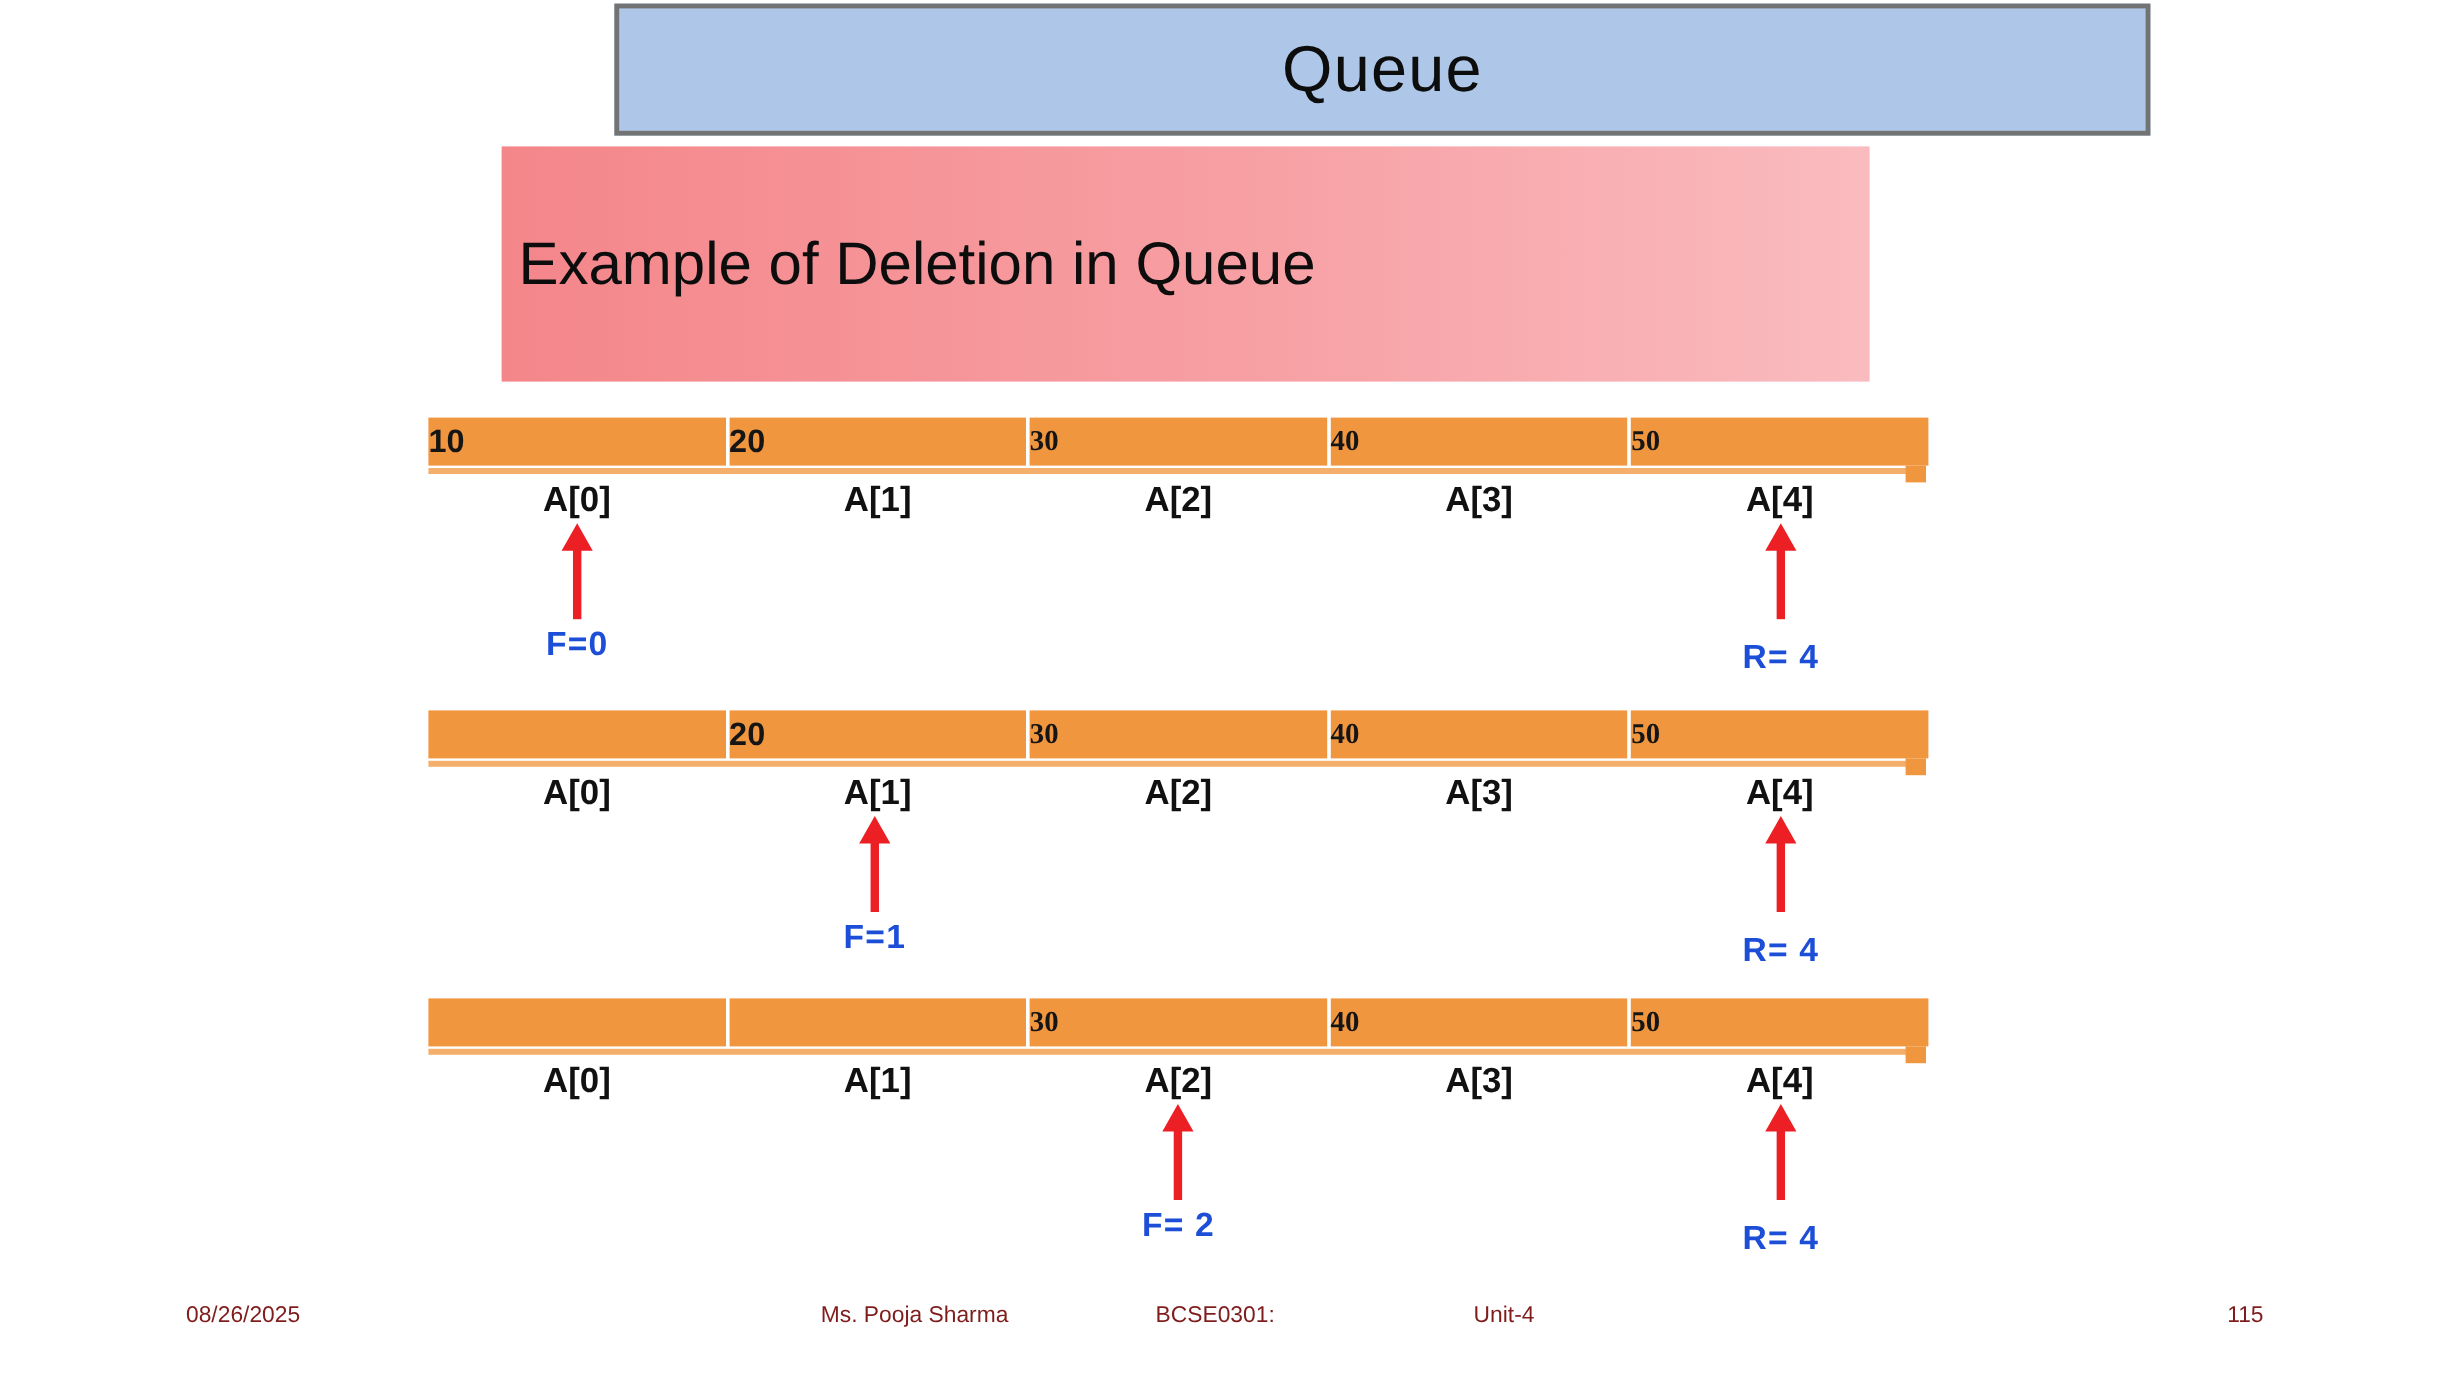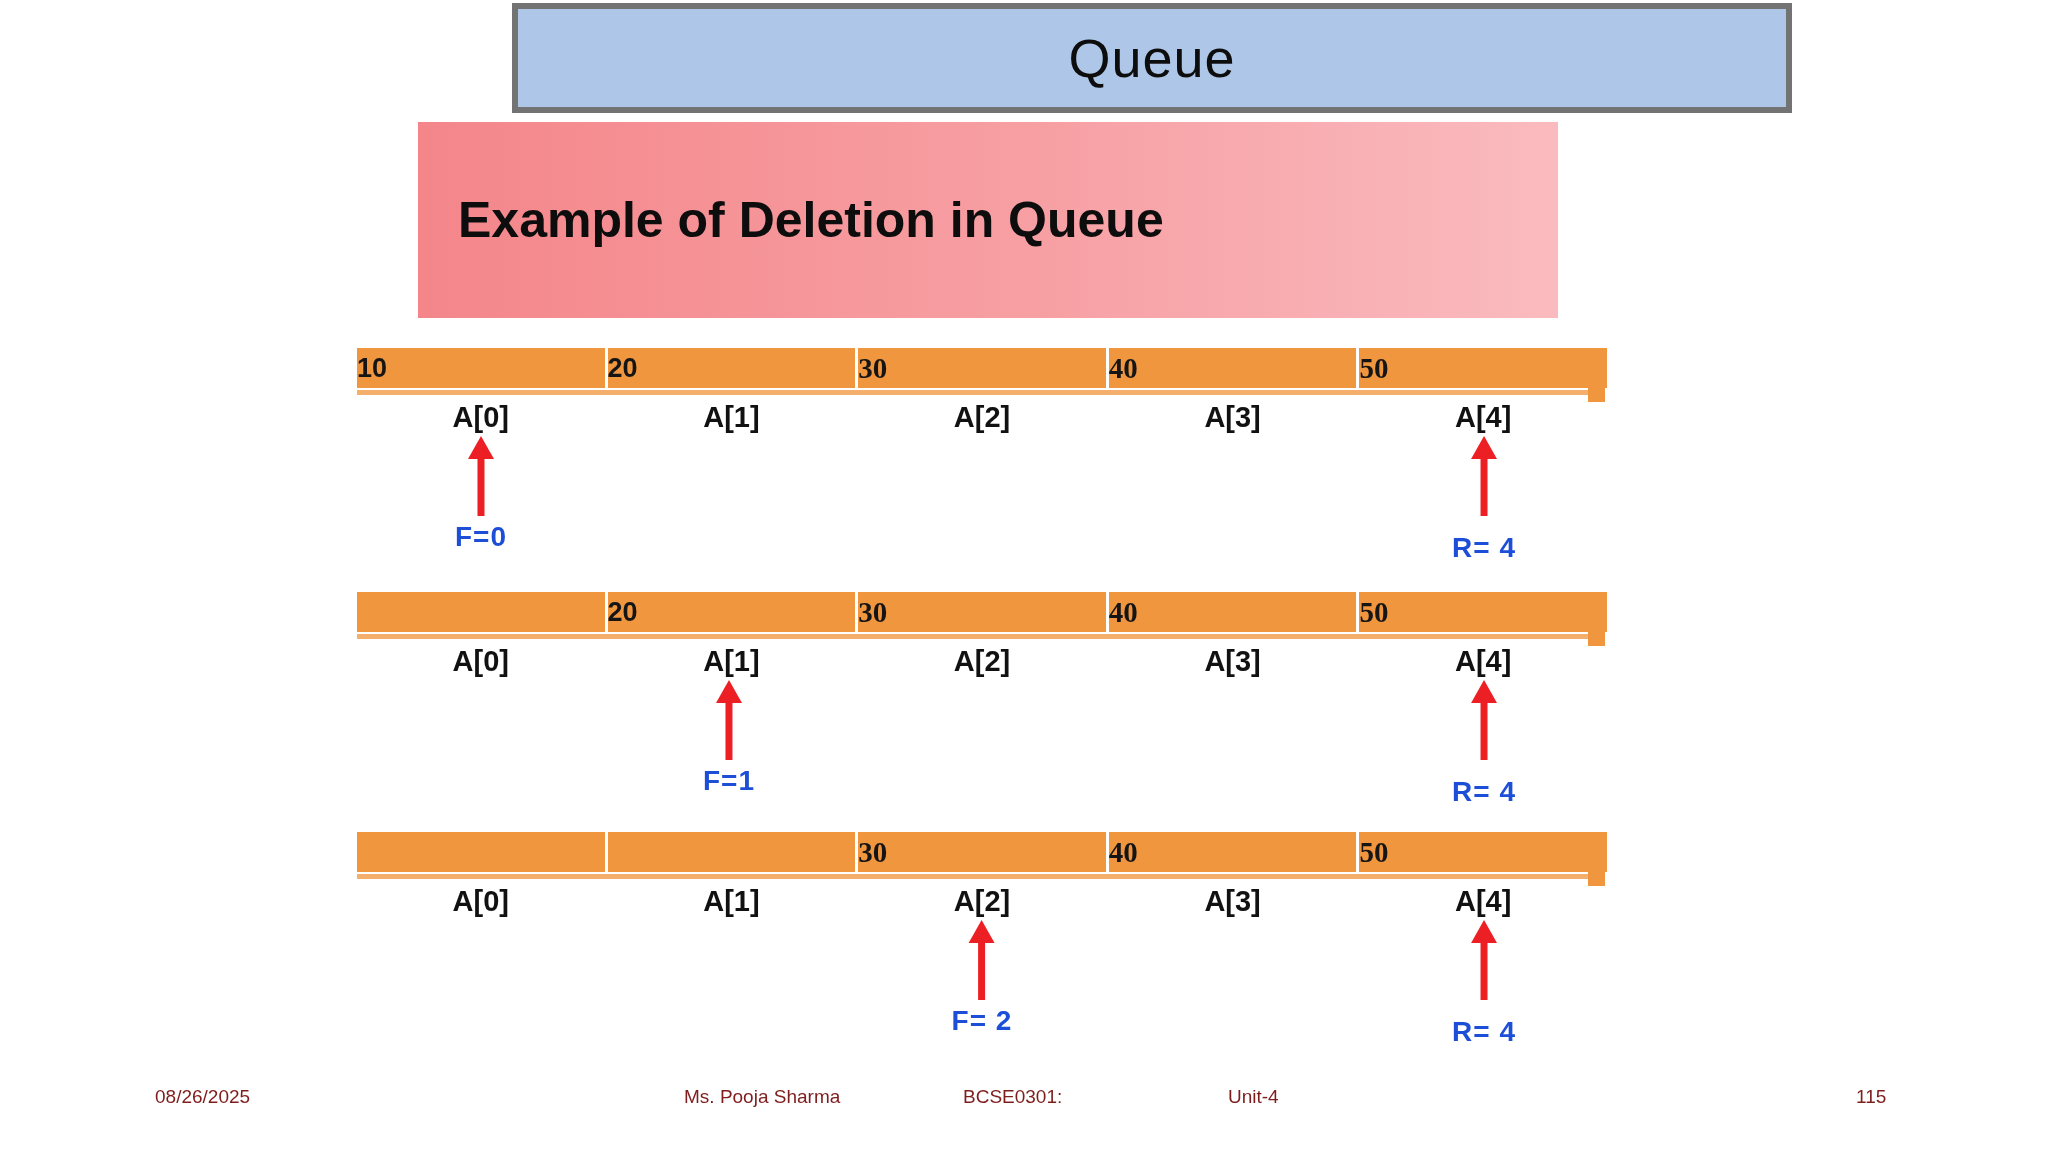--- a/index.html
+++ b/index.html
@@ -9,46 +9,46 @@
     background:#ffffff;
     overflow:hidden;
     font-family:"Liberation Sans", sans-serif;
     color:#0d0d0d;
   }
 
   
   .title-bar{
     position:absolute;left:512px;top:3px;width:1280px;height:110px;
     background:#aec7e8;
-    border:6px solid #737373;
+    border:4px solid #737373;
     box-sizing:border-box;
     display:flex;align-items:center;justify-content:center;
   }
   .title-text{font-size:54px;font-weight:500;letter-spacing:1px;}
 
   
   .banner{
     position:absolute;left:418px;top:122px;width:1140px;height:196px;
     background:linear-gradient(90deg,#f4868a 0%,#f7a0a4 55%,#fabbbf 100%);
     display:flex;align-items:center;
     box-sizing:border-box;
     padding-left:14px;
   }
-  .banner-text{font-size:50px;font-weight:700;letter-spacing:0px;margin-left:26px;}
+  .banner-text{font-size:50px;font-weight:400;letter-spacing:0px;}
 
   
   .qrow{position:absolute;left:357px;width:1250px;height:230px;}
   .qrow.r1{top:348px;}
   .qrow.r2{top:592px;}
   .qrow.r3{top:832px;}
 
   .bar{display:flex;gap:3px;height:40px;width:100%;}
   .cell{flex:1;background:#f0963f;display:flex;align-items:center;justify-content:flex-start;}
   .cell-value{font-size:27px;font-weight:bold;color:#151515;}
-  .cell:nth-child(n+3) .cell-value{font-family:"Liberation Serif", serif;font-size:29px;}
+  .cell:nth-child(n+3) .cell-value{font-family:"Liberation Serif", serif;font-size:24px;}
 
   .bar-strip{height:5px;background:#f5af6c;margin-top:2px;width:99%;}
   .bar-tab{position:absolute;right:2px;top:40px;width:17px;height:14px;background:#f0963f;}
 
   .labels{display:flex;gap:3px;margin-top:6px;width:100%;justify-content:space-between;}
   .idx-label{flex:1;text-align:center;font-size:29px;font-weight:bold;color:#111;}
 
   
   .pointer{
     position:absolute;top:88px;

